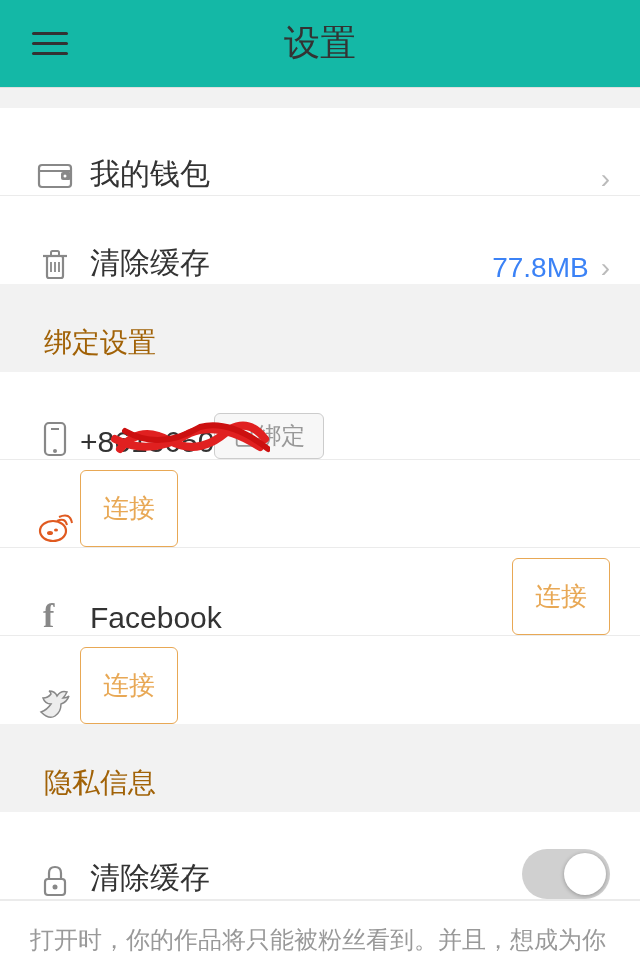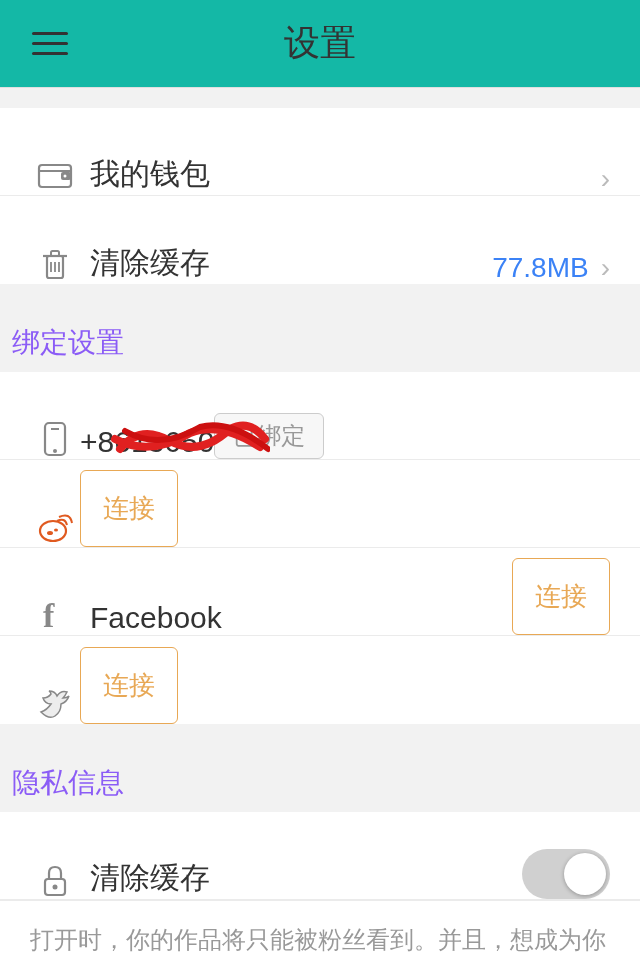--- a/index.html
+++ b/index.html
@@ -83,23 +83,23 @@
       margin-right: 12px;
     }
     .chevron {
       color: #bbbbbb;
       font-size: 28px;
     }
 
     
     .section-header {
       background: #f2f2f2;
-      padding: 20px 30px 10px 12px;
+      padding: 20px 30px 10px 44px;
       font-size: 28px;
-      color: #8b5cf6;
+      color: #a16207;
     }
 
     
     .badge-bound {
       border: 1px solid #cccccc;
       color: #999999;
       font-size: 24px;
       padding: 6px 18px;
       border-radius: 6px;
       background: #f7f7f7;

